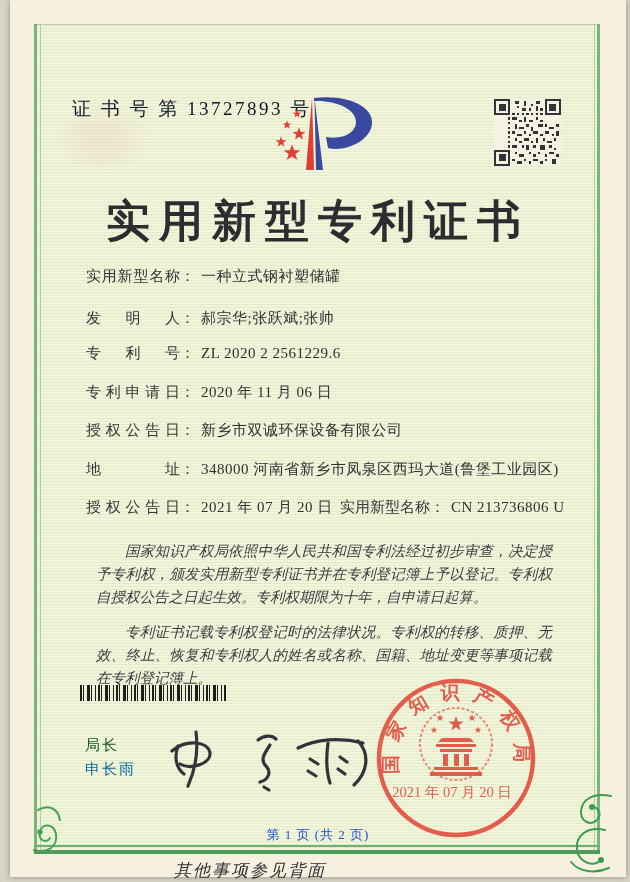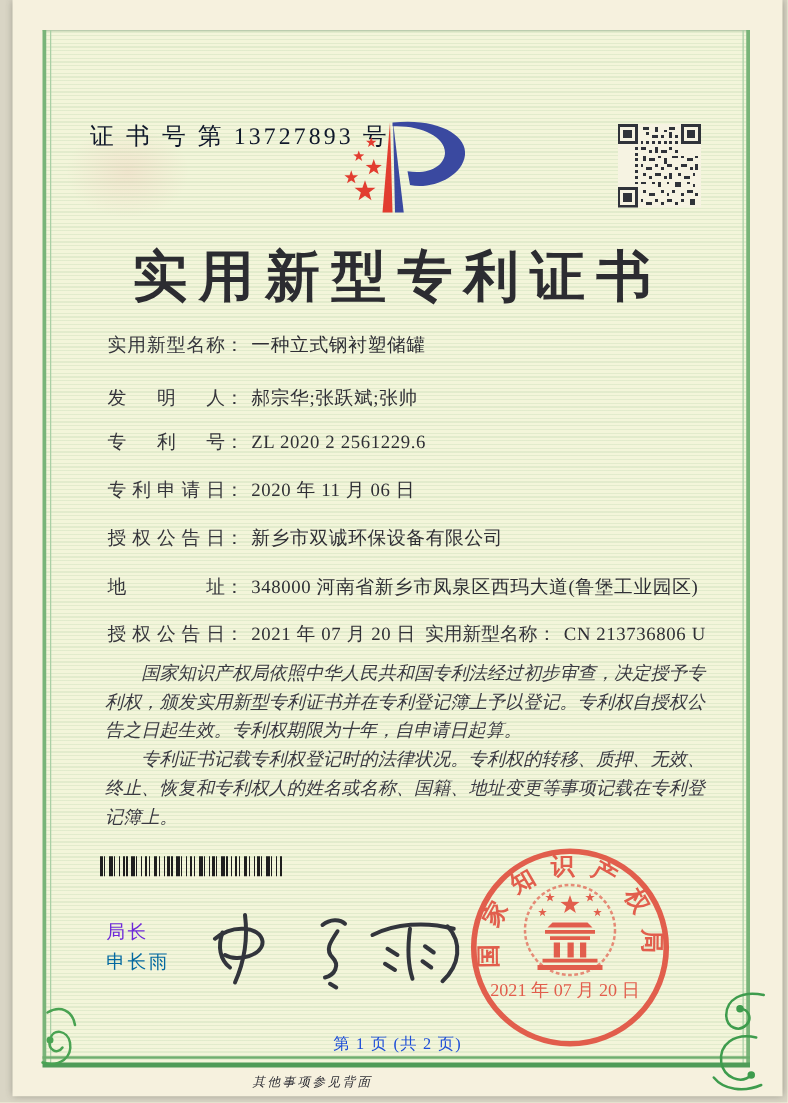--- a/index.html
+++ b/index.html
@@ -30,40 +30,40 @@
   #title{position:absolute;left:36px;top:192px;width:564px;text-align:center;
          font-size:44px;font-weight:600;letter-spacing:9px;color:#2c2c31;}
   
   .frow{position:absolute;left:86px;width:490px;height:22px;font-size:15px;color:#35353b;white-space:nowrap;}
   .ljust{display:inline-block;width:94px;text-align:justify;text-align-last:justify;vertical-align:bottom;}
   .fvalue{margin-left:6px;letter-spacing:.5px;color:#2f2f35;}
   .grant2{position:absolute;left:254px;top:0;white-space:nowrap;}
   
   #paras{position:absolute;left:84px;top:528px;width:480px;font-size:14.5px;line-height:23px;
          font-style:italic;color:#3a3a42;text-align:justify;}
-  #paras p{margin:0;text-indent:2em;}
+  #paras p{margin:12px;text-indent:2em;}
   
   #barcode{position:absolute;left:80px;top:685px;width:147px;height:16px;
     background:repeating-linear-gradient(90deg,
       #1e1e1e 0 2px,transparent 2px 3px,
       #1e1e1e 3px 4px,transparent 4px 7px,
       #1e1e1e 7px 10px,transparent 10px 11px,
       #1e1e1e 11px 12px,transparent 12px 15px,
       #1e1e1e 15px 16px,transparent 16px 18px);}
   
-  #commissioner-title{position:absolute;left:85px;top:736px;font-size:15px;color:#6d28d9;letter-spacing:2px;}
+  #commissioner-title{position:absolute;left:85px;top:736px;font-size:15px;color:#14532d;letter-spacing:2px;}
   #commissioner-name{position:absolute;left:85px;top:760px;font-size:15px;color:#0369a1;letter-spacing:2px;}
   #signature{position:absolute;left:158px;top:724px;width:220px;height:70px;}
   
   #seal{position:absolute;left:366px;top:666px;width:180px;height:180px;opacity:.88;}
   
   #page-indicator{position:absolute;left:36px;top:826px;width:564px;text-align:center;
                   font-size:13px;color:#1d4ed8;letter-spacing:1px;}
   #back-note{position:absolute;left:0;top:859px;width:500px;text-align:center;
-             font-size:10px;font-style:italic;color:#2f2f36;letter-spacing:2px;}
+             font-size:17px;font-style:italic;color:#2f2f36;letter-spacing:2px;}
   .flourish{position:absolute;}
   #flourish-br{left:533px;top:790px;width:82px;height:84px;}
   #flourish-bl{left:28px;top:778px;width:62px;height:82px;}
   svg{display:block;}
 </style>
 </head>
 <body>
 
 <div id="page">
   <div id="paper"></div>

